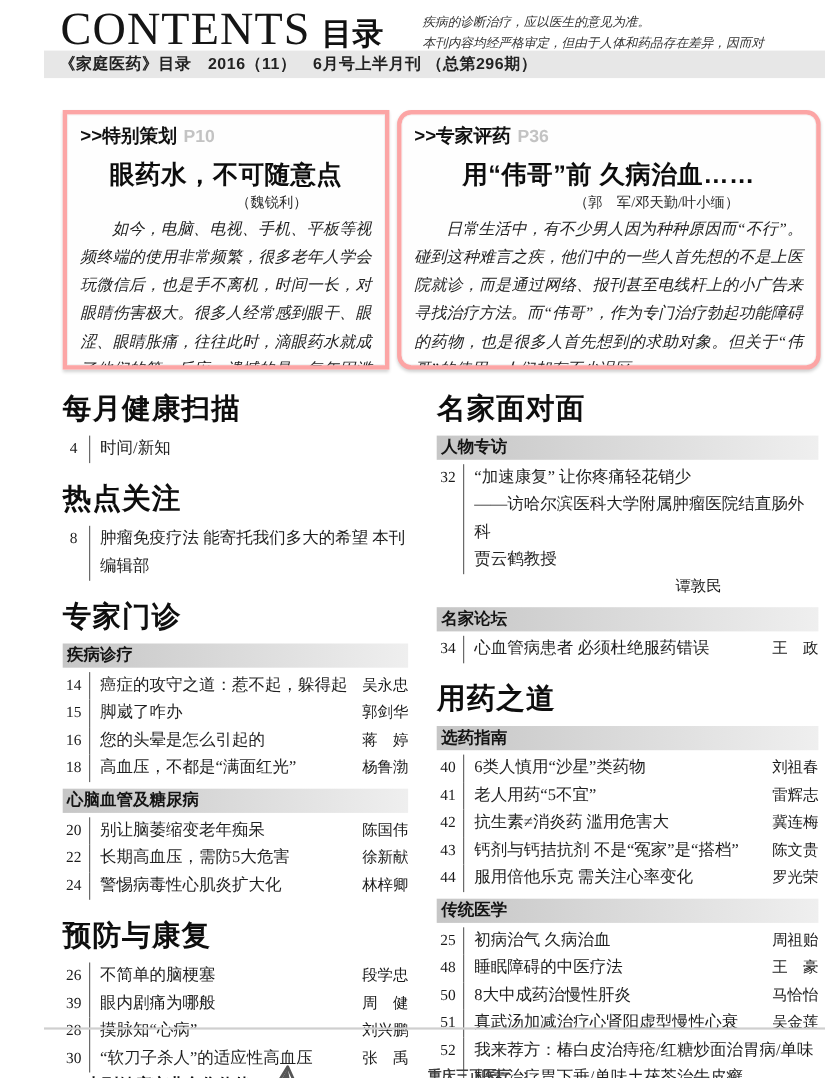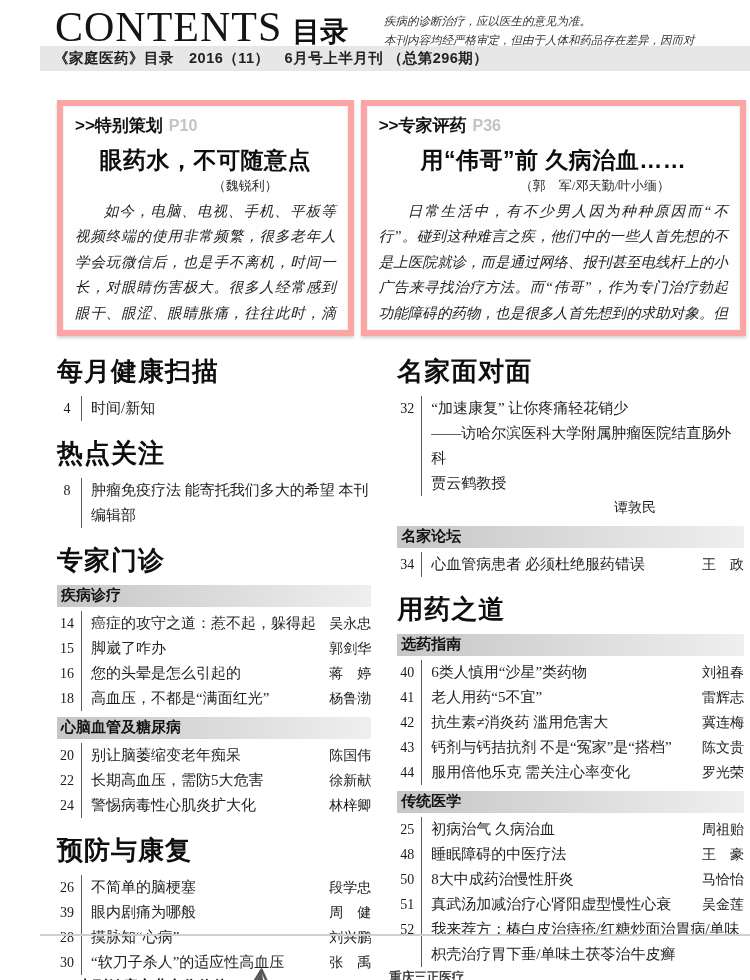--- a/index.html
+++ b/index.html
@@ -10,24 +10,24 @@
   .top { display:flex; justify-content:space-between; padding:6px 14px 0 55px; height:46px; }
   .masthead { display:flex; align-items:baseline; gap:10px; }
   .title-en { font-family:"Liberation Serif","DejaVu Serif",serif; font-size:42px; letter-spacing:1px; color:#151515; line-height:1; }
   .title-cn { font-family:"Liberation Sans","DejaVu Sans",sans-serif; font-weight:bold; font-size:28px; color:#111; }
   .disclaimer { width:352px; font-size:11.5px; line-height:1.65; color:#333; font-style:italic; padding-top:6px; text-align:justify; }
   .issue-bar { margin-left:40px; background:#e7e7e7; font-family:"Liberation Sans","DejaVu Sans",sans-serif;
                font-weight:bold; font-size:14.5px; color:#222; padding:3px 10px 3px 14px; letter-spacing:0.5px; }
 
   
   .boxes { display:flex; gap:7px; margin:29px 4px 0 57px; }
-  .feat-box { border:6px solid #fca5a5; box-shadow:0 2px 3px rgba(0,0,0,0.18), inset 0 0 0 1px #f2f2f2;
+  .feat-box { border:4px solid #fca5a5; box-shadow:0 2px 3px rgba(0,0,0,0.18), inset 0 0 0 1px #f2f2f2;
               background:#fefefe; padding:8px 12px 10px 12px; height:236px; overflow:hidden; }
   .feat-box.left  { width:321px; }
-  .feat-box.right { width:418px; }
+  .feat-box.right { width:418px;border-radius:13px; }
   .feat-tag { font-family:"Liberation Sans","DejaVu Sans",sans-serif; font-weight:bold; font-size:17px; color:#111; }
   .feat-tag .pagenum { color:#c3c3c3; font-size:16px; margin-left:6px; }
   .feat-title { font-family:Liberation Sans, sans-serif; font-weight:bold; font-size:23px;
                 text-align:center; margin-top:8px; color:#0d0d0d; letter-spacing:0.5px; }
   .feat-author { font-size:13px; text-align:right; padding-right:58px; color:#2a2a2a; margin-top:1px; }
   .feat-body { font-size:14.5px; line-height:1.75; text-align:justify; margin-top:4px; color:#222;
                text-indent:2em; font-style:italic; }
 
   
   .toc { display:flex; gap:26px; margin:14px 6px 0 57px; }
@@ -171,20 +171,21 @@
           <div class="row">
             <span class="pg">30</span>
             <span class="ttl">“软刀子杀人”的适应性高血压</span>
             <span class="auth">张　禹</span>
           </div>
         </div>
       </div>
     <div class="col right">
         <div class="toc-section">
           <div class="sec-heading">名家面对面</div>
+          <div class="sub-bar">人物专访</div>
           <div class="row">
             <span class="pg">32</span>
             <span class="ttl">“加速康复” 让你疼痛轻花销少
 ——访哈尔滨医科大学附属肿瘤医院结直肠外科
 贾云鹤教授</span>
           </div>
           <div class="auth-below">谭敦民</div>
           <div class="sub-bar">名家论坛</div>
           <div class="row">
             <span class="pg">34</span>

